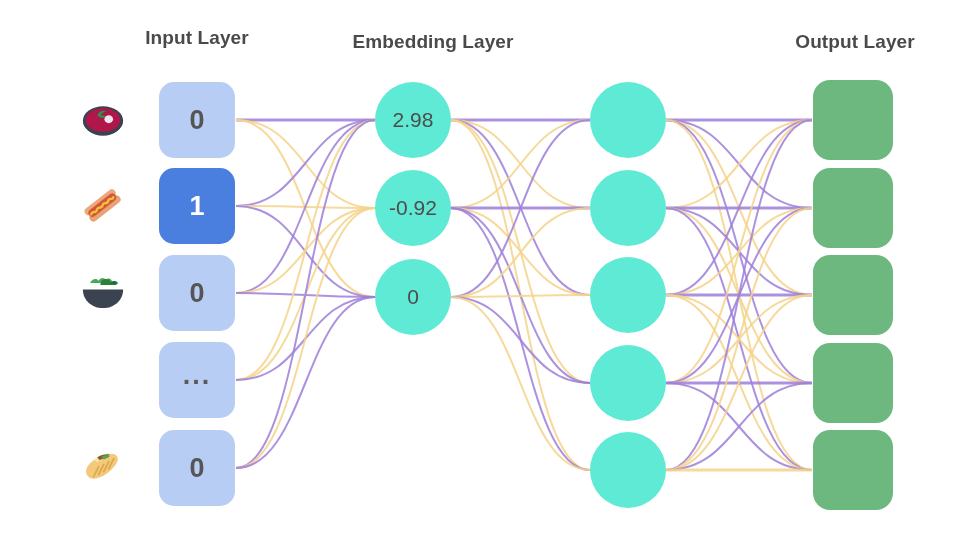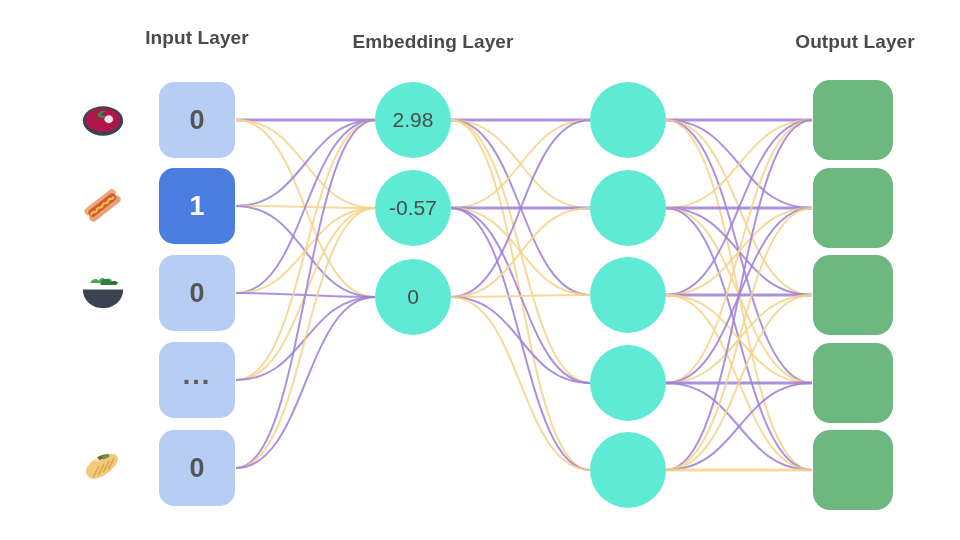--- a/index.html
+++ b/index.html
@@ -194,21 +194,21 @@
           <path d="M30 16c4-2 9-2 12-1-2 3-6 4-9 5z" fill="#4aa85a"></path>
           <path d="M26 30l-7 14M33 27l-7 14M40 23l-7 14M47 19l-7 14" stroke="#d9a94f" stroke-width="2.4" stroke-linecap="round"></path>
         </svg>
       </div>
       <div class="node input-box" style="left: 197px; top: 120px;">0</div>
       <div class="node input-box active" style="left: 197px; top: 206px;">1</div>
       <div class="node input-box" style="left: 197px; top: 293px;">0</div>
       <div class="node input-box ellipsis" style="left: 197px; top: 380px;">...</div>
       <div class="node input-box" style="left: 197px; top: 468px;">0</div>
       <div class="node circle-node" style="left: 413px; top: 120px;">2.98</div>
-      <div class="node circle-node" style="left: 413px; top: 208px;">-0.57</div>
+      <div class="node circle-node" style="left: 413px; top: 208px;">-0.92</div>
       <div class="node circle-node" style="left: 413px; top: 297px;">0</div>
       <div class="node circle-node" style="left: 628px; top: 120px;"></div>
       <div class="node circle-node" style="left: 628px; top: 208px;"></div>
       <div class="node circle-node" style="left: 628px; top: 295px;"></div>
       <div class="node circle-node" style="left: 628px; top: 383px;"></div>
       <div class="node circle-node" style="left: 628px; top: 470px;"></div>
       <div class="node output-box" style="left: 853px; top: 120px;"></div>
       <div class="node output-box" style="left: 853px; top: 208px;"></div>
       <div class="node output-box" style="left: 853px; top: 295px;"></div>
       <div class="node output-box" style="left: 853px; top: 383px;"></div>

